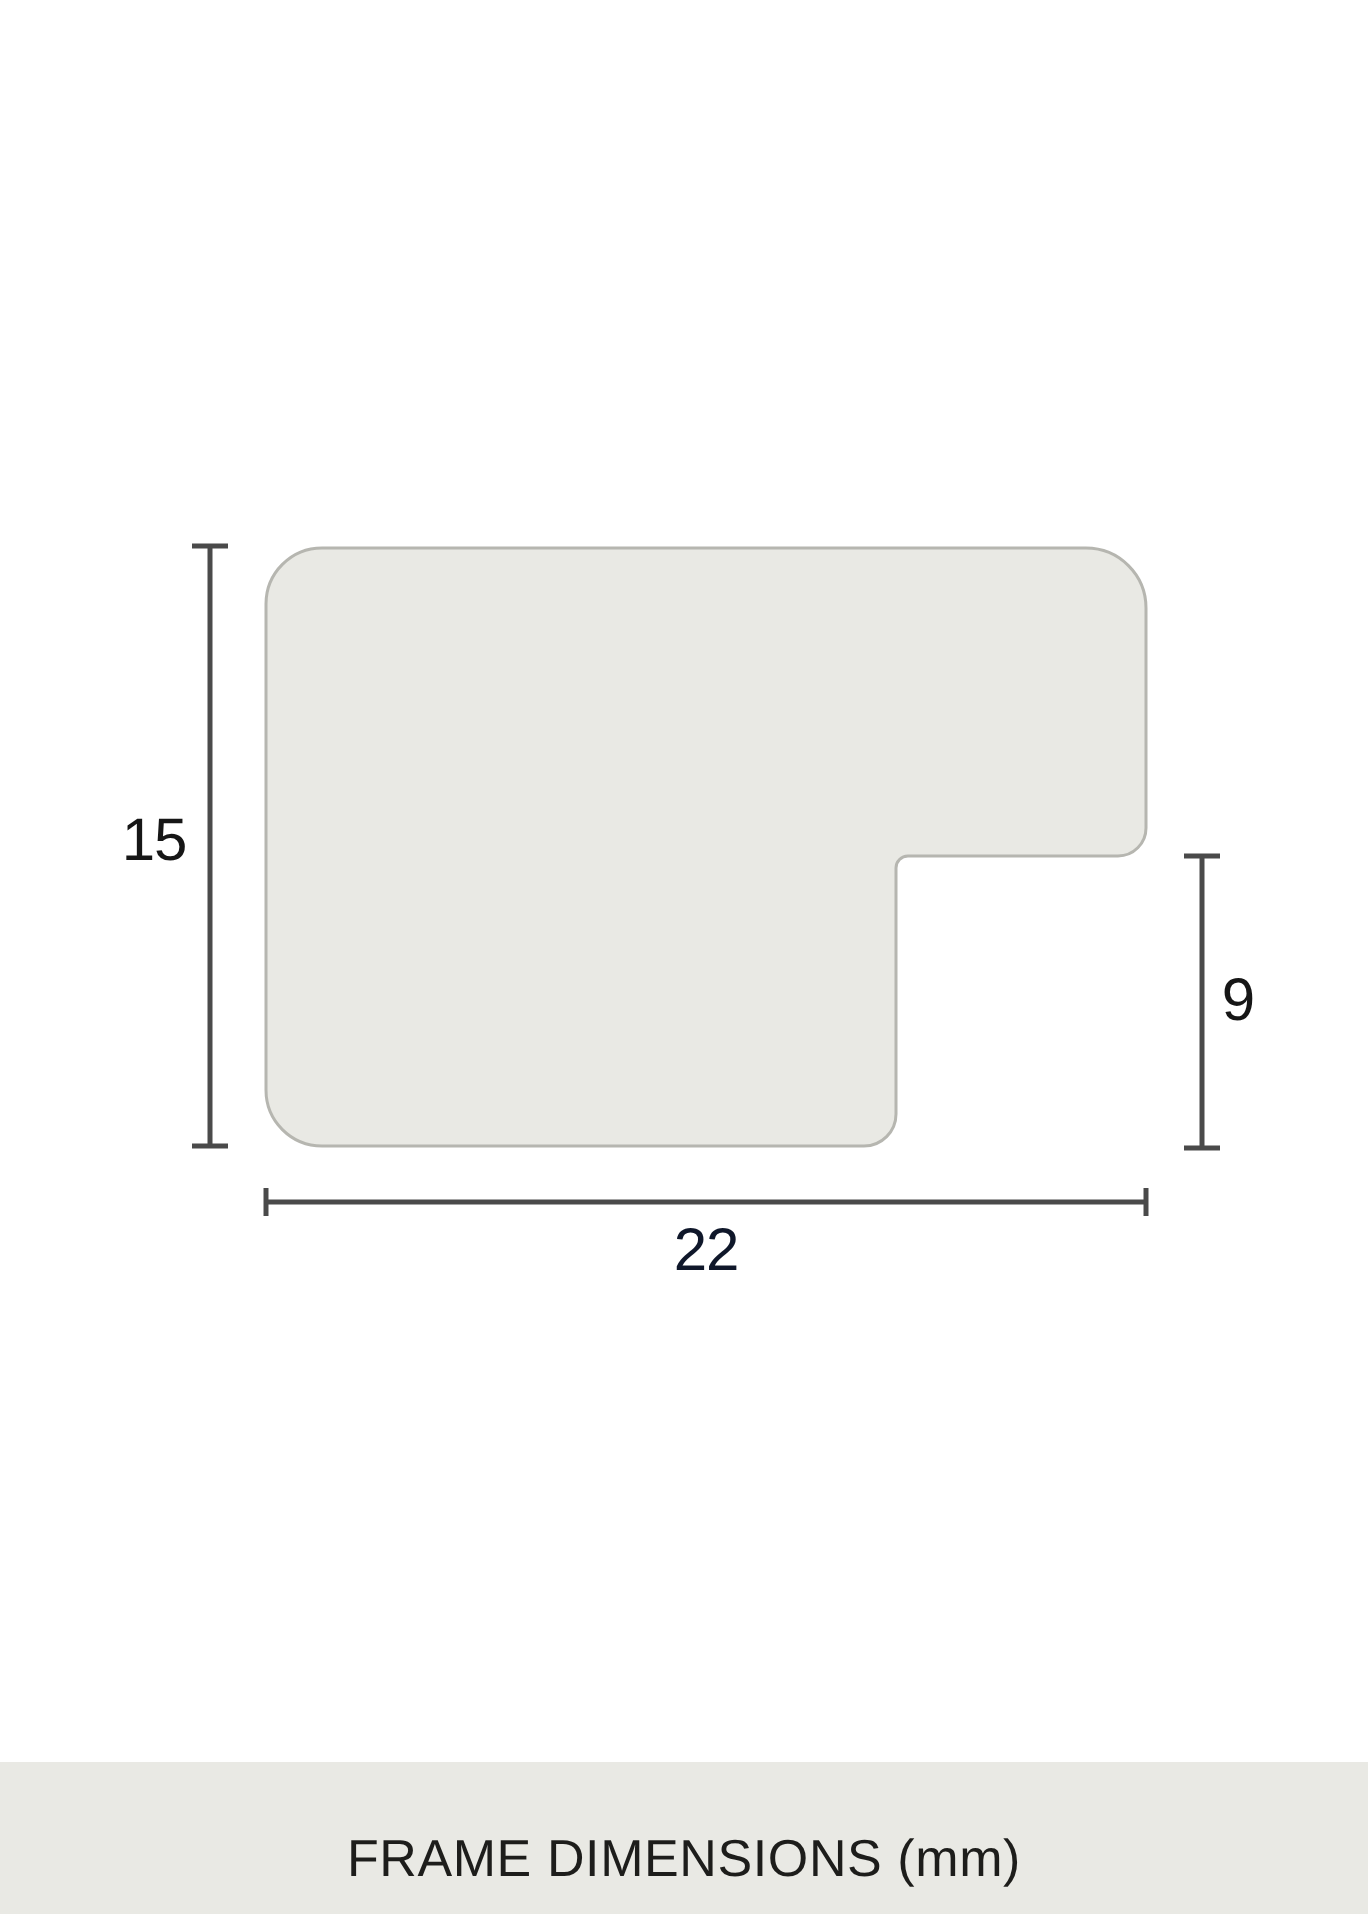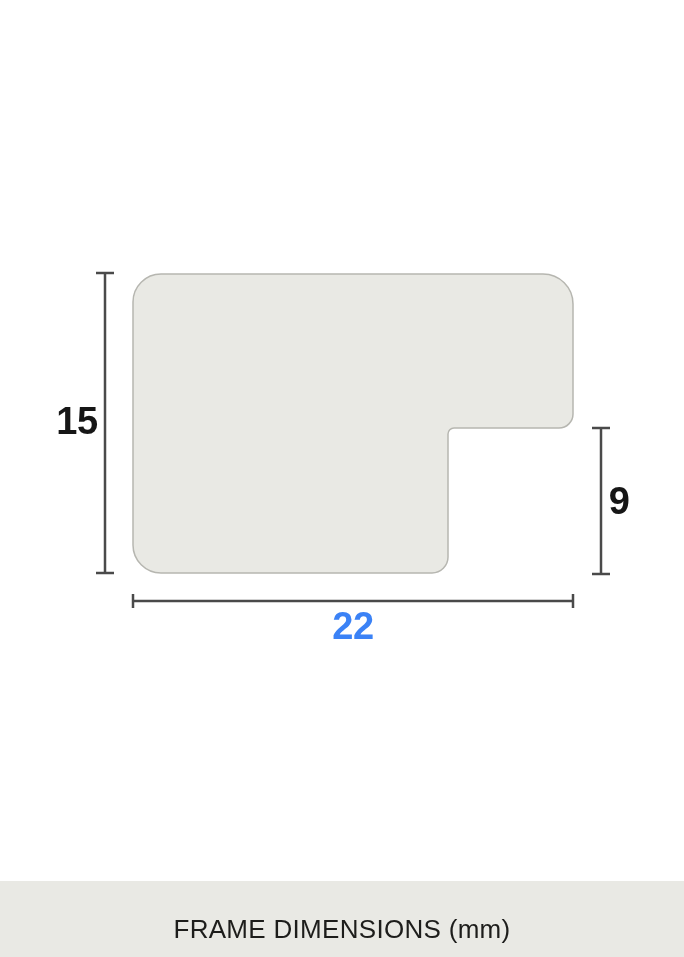--- a/index.html
+++ b/index.html
@@ -18,22 +18,22 @@
     position: absolute;
     left: 0;
     top: 0;
   }
   .dim-label {
     position: absolute;
     width: 80px;
     height: 42px;
     line-height: 42px;
     text-align: center;
-    font-size: 38px;
-    font-weight: 700;
+    font-size: 30px;
+    font-weight: 400;
     letter-spacing: -0.5px;
   }
   .dim-label-height { left: 37px;  top: 400px; }
   .dim-label-rabbet { left: 579px; top: 480px; }
   .dim-label-width  { left: 313px; top: 605px; }
   .footer-bar {
     position: absolute;
     left: 0;
     top: 881px;
     width: 684px;
@@ -88,17 +88,17 @@
     <line x1="133" y1="601" x2="573" y2="601"></line>
     <line x1="133" y1="594" x2="133" y2="608"></line>
     <line x1="573" y1="594" x2="573" y2="608"></line>
   </g>
 </svg>
 
 <div class="dim-label dim-label-height" style="color: rgb(22, 22, 22);">15</div>
 
 <div class="dim-label dim-label-rabbet" style="color: rgb(22, 22, 22);">9</div>
 
-<div class="dim-label dim-label-width" style="color: #3b82f6;">22</div>
+<div class="dim-label dim-label-width" style="color: #0f172a;">22</div>
 
 <div class="footer-bar" style="background: rgb(233, 233, 228);">
   <span class="footer-caption" style="color: rgb(29, 29, 27);">FRAME DIMENSIONS (mm)</span>
 </div>
 
 </body></html>

